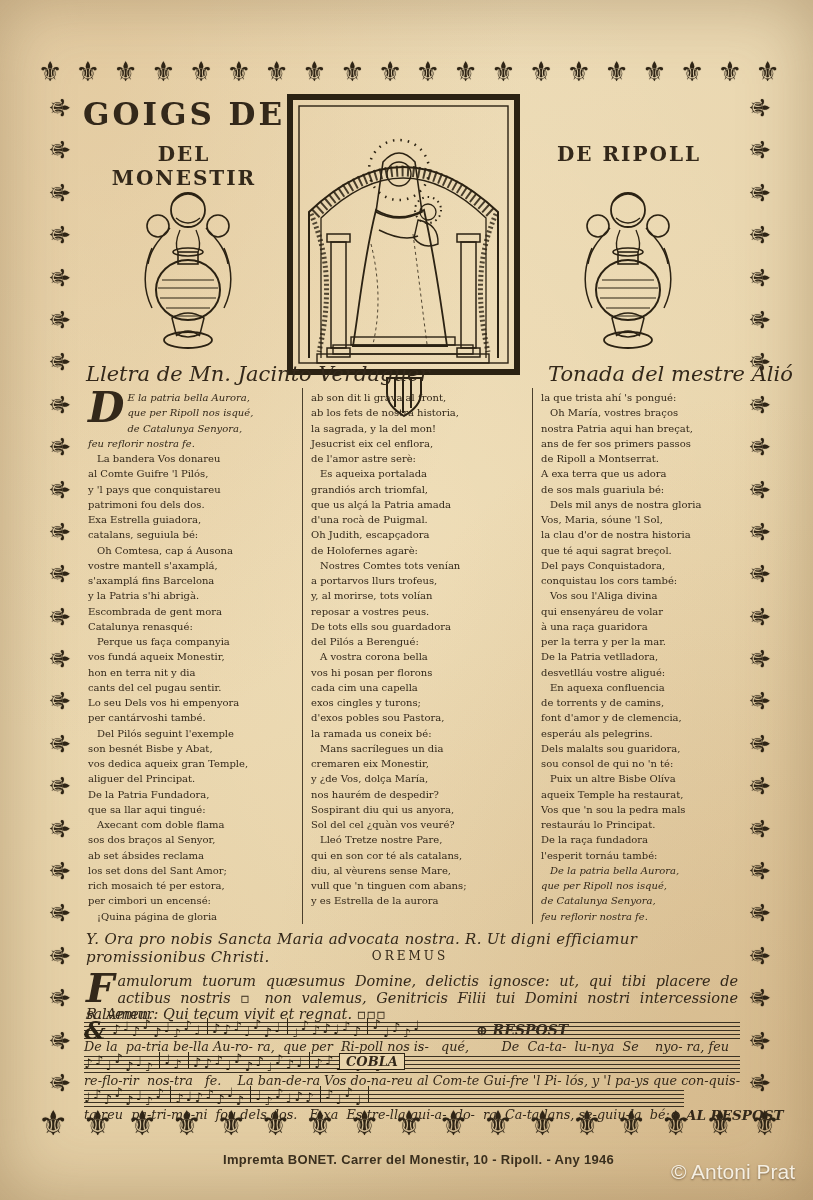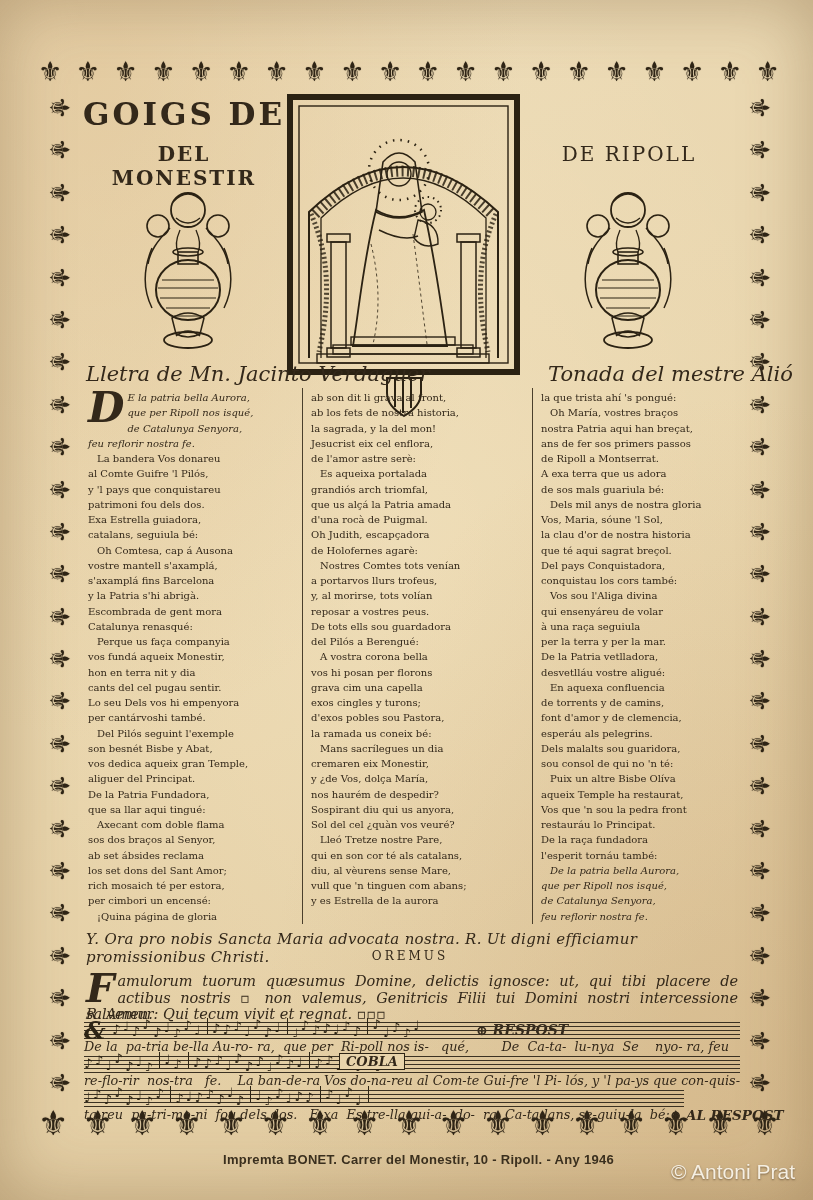--- a/index.html
+++ b/index.html
@@ -21,21 +21,21 @@
   .orn-bot   { left:38px; top:1098px;width:742px; height:50px; font-size:34px; }
   .orn-v { display:flex; flex-direction:column; justify-content:space-between; align-items:center; }
   .orn-left  { left:38px;  top:92px; width:42px; height:1006px; font-size:27px; }
   .orn-right { left:738px; top:92px; width:42px; height:1006px; font-size:27px; }
   .orn-v span{ transform:rotate(90deg); }
   
   .titleL { position:absolute; left:82px;  top:96px;  width:204px; text-align:center; font-weight:bold; font-size:31px; letter-spacing:3px; }
   .titleR { position:absolute; left:522px; top:96px;  width:214px; text-align:center; font-weight:bold; font-size:31px; letter-spacing:2px; }
   .titleR sup{ font-size:17px; }
   .subTL  { position:absolute; left:82px;  top:142px; width:204px; text-align:center; font-weight:bold; font-size:20px; letter-spacing:2px; }
-  .subTR  { position:absolute; left:522px; top:142px; width:214px; text-align:center; font-weight:normal; font-size:20px; letter-spacing:2px; }
+  .subTR  { position:absolute; left:522px; top:142px; width:214px; text-align:center; font-weight:bold; font-size:20px; letter-spacing:2px; }
   
   .madonna { position:absolute; left:287px; top:94px; }
   .pendant { position:absolute; left:385px; top:377px; }
   .vase    { position:absolute; top:168px; }
   .vaseL   { left:118px; } .vaseR { left:558px; }
   svg .ink { stroke:#2b2213; fill:none; }
   
   .attr { position:absolute; top:362px; font-style:italic; font-size:21px; }
   .attrL{ left:86px; } .attrR{ left:548px; }
   
@@ -298,21 +298,21 @@
         <div class="vline">Oh Judith, escapçadora</div>
         <div class="vline">de Holofernes agarè:</div>
         <div class="vline ind">Nostres Comtes tots venían</div>
         <div class="vline">a portarvos llurs trofeus,</div>
         <div class="vline">y, al morirse, tots volían</div>
         <div class="vline">reposar a vostres peus.</div>
         <div class="vline">De tots ells sou guardadora</div>
         <div class="vline">del Pilós a Berengué:</div>
         <div class="vline ind">A vostra corona bella</div>
         <div class="vline">vos hi posan per florons</div>
-        <div class="vline">grava cim una capella</div>
+        <div class="vline">cada cim una capella</div>
         <div class="vline">exos cingles y turons;</div>
         <div class="vline">d'exos pobles sou Pastora,</div>
         <div class="vline">la ramada us coneix bé:</div>
         <div class="vline ind">Mans sacrílegues un dia</div>
         <div class="vline">cremaren eix Monestir,</div>
         <div class="vline">y ¿de Vos, dolça María,</div>
         <div class="vline">nos haurém de despedir?</div>
         <div class="vline">Sospirant diu qui us anyora,</div>
         <div class="vline">Sol del cel ¿quàn vos veuré?</div>
         <div class="vline ind">Lleó Tretze nostre Pare,</div>
@@ -330,33 +330,33 @@
         <div class="vline">A exa terra que us adora</div>
         <div class="vline">de sos mals guariula bé:</div>
         <div class="vline ind">Dels mil anys de nostra gloria</div>
         <div class="vline">Vos, Maria, sóune 'l Sol,</div>
         <div class="vline">la clau d'or de nostra historia</div>
         <div class="vline">que té aqui sagrat breçol.</div>
         <div class="vline">Del pays Conquistadora,</div>
         <div class="vline">conquistau los cors també:</div>
         <div class="vline ind">Vos sou l'Aliga divina</div>
         <div class="vline">qui ensenyáreu de volar</div>
-        <div class="vline">à una raça seguiula</div>
+        <div class="vline">à una raça guaridora</div>
         <div class="vline">per la terra y per la mar.</div>
         <div class="vline">De la Patria vetlladora,</div>
         <div class="vline">desvetlláu vostre aligué:</div>
         <div class="vline ind">En aquexa confluencia</div>
         <div class="vline">de torrents y de camins,</div>
         <div class="vline">font d'amor y de clemencia,</div>
         <div class="vline">esperáu als pelegrins.</div>
         <div class="vline">Dels malalts sou guaridora,</div>
         <div class="vline">sou consol de qui no 'n té:</div>
         <div class="vline ind">Puix un altre Bisbe Olíva</div>
         <div class="vline">aqueix Temple ha restaurat,</div>
-        <div class="vline">Vos que 'n sou la pedra front</div>
+        <div class="vline">Vos que 'n sou la pedra mals</div>
         <div class="vline">restauráu lo Principat.</div>
         <div class="vline">De la raça fundadora</div>
         <div class="vline">l'esperit tornáu també:</div>
         <div class="vline italic ind">De la patria bella Aurora,</div>
         <div class="vline italic">que per Ripoll nos isqué,</div>
         <div class="vline italic">de Catalunya Senyora,</div>
         <div class="vline italic">feu reflorir nostra fe.</div>
       </div>
   </div>
 

